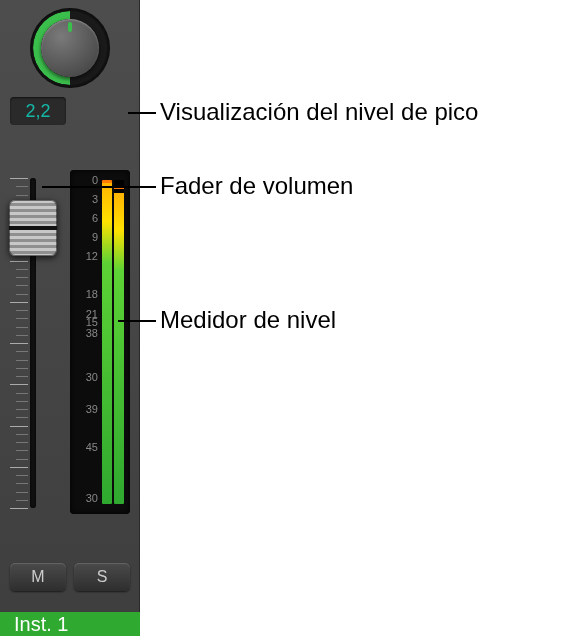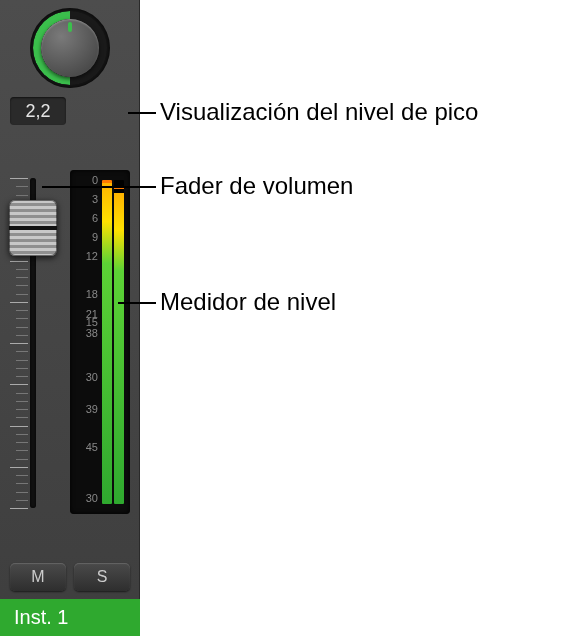--- a/index.html
+++ b/index.html
@@ -63,21 +63,21 @@
     display:flex; gap:4px;
   }
   .peak-box {
     width:56px; height:28px;
     border-radius:4px;
     display:flex; align-items:center; justify-content:center;
     font-size:18px;
     font-weight:500;
     box-shadow: inset 0 1px 2px rgba(0,0,0,.6);
   }
-  .peak-norm { background:#2a2a2a; color:#e5e5e5; }
+  .peak-norm { background:#2a2a2a; color:#14b8a6; }
   .peak-clip { background:#d3860a; color:#fff; }
   
   .fader-area {
     position:absolute;
     top: 150px; left:0;
     width:140px; height:390px;
   }
   .fader-track {
     position:absolute;
     left: 30px; top: 28px;
@@ -177,21 +177,21 @@
     color:#ccc;
     font-size:16px;
     display:flex; align-items:center; justify-content:center;
     box-shadow: inset 0 1px 1px rgba(255,255,255,.15), 0 1px 2px rgba(0,0,0,.6);
     cursor:pointer;
   }
   
   .track-label {
     position:absolute;
     bottom:0; left:0;
-    width:140px; height:37px;
+    width:140px; height:24px;
     background:#2fa92f;
     color:#fff;
     font-size:20px;
     display:flex; align-items:center;
     padding-left:14px;
   }
   
   .callout {
     position:absolute;
     font-size:24px;
@@ -308,16 +308,16 @@
 </div>
 
 <div class="callout" style="left:160px; top:98px;">
   <div class="line" style="left:-32px; width:28px;"></div>
   <span>Visualización del nivel de pico</span>
 </div>
 <div class="callout" style="left:160px; top:172px;">
   <div class="line" style="left:-118px; width:114px;"></div>
   <span>Fader de volumen</span>
 </div>
-<div class="callout" style="left:160px; top:288px;">
+<div class="callout" style="left:160px; top:306px;">
   <div class="line" style="left:-42px; width:38px;"></div>
   <span>Medidor de nivel</span>
 </div>
 
 </body></html>

